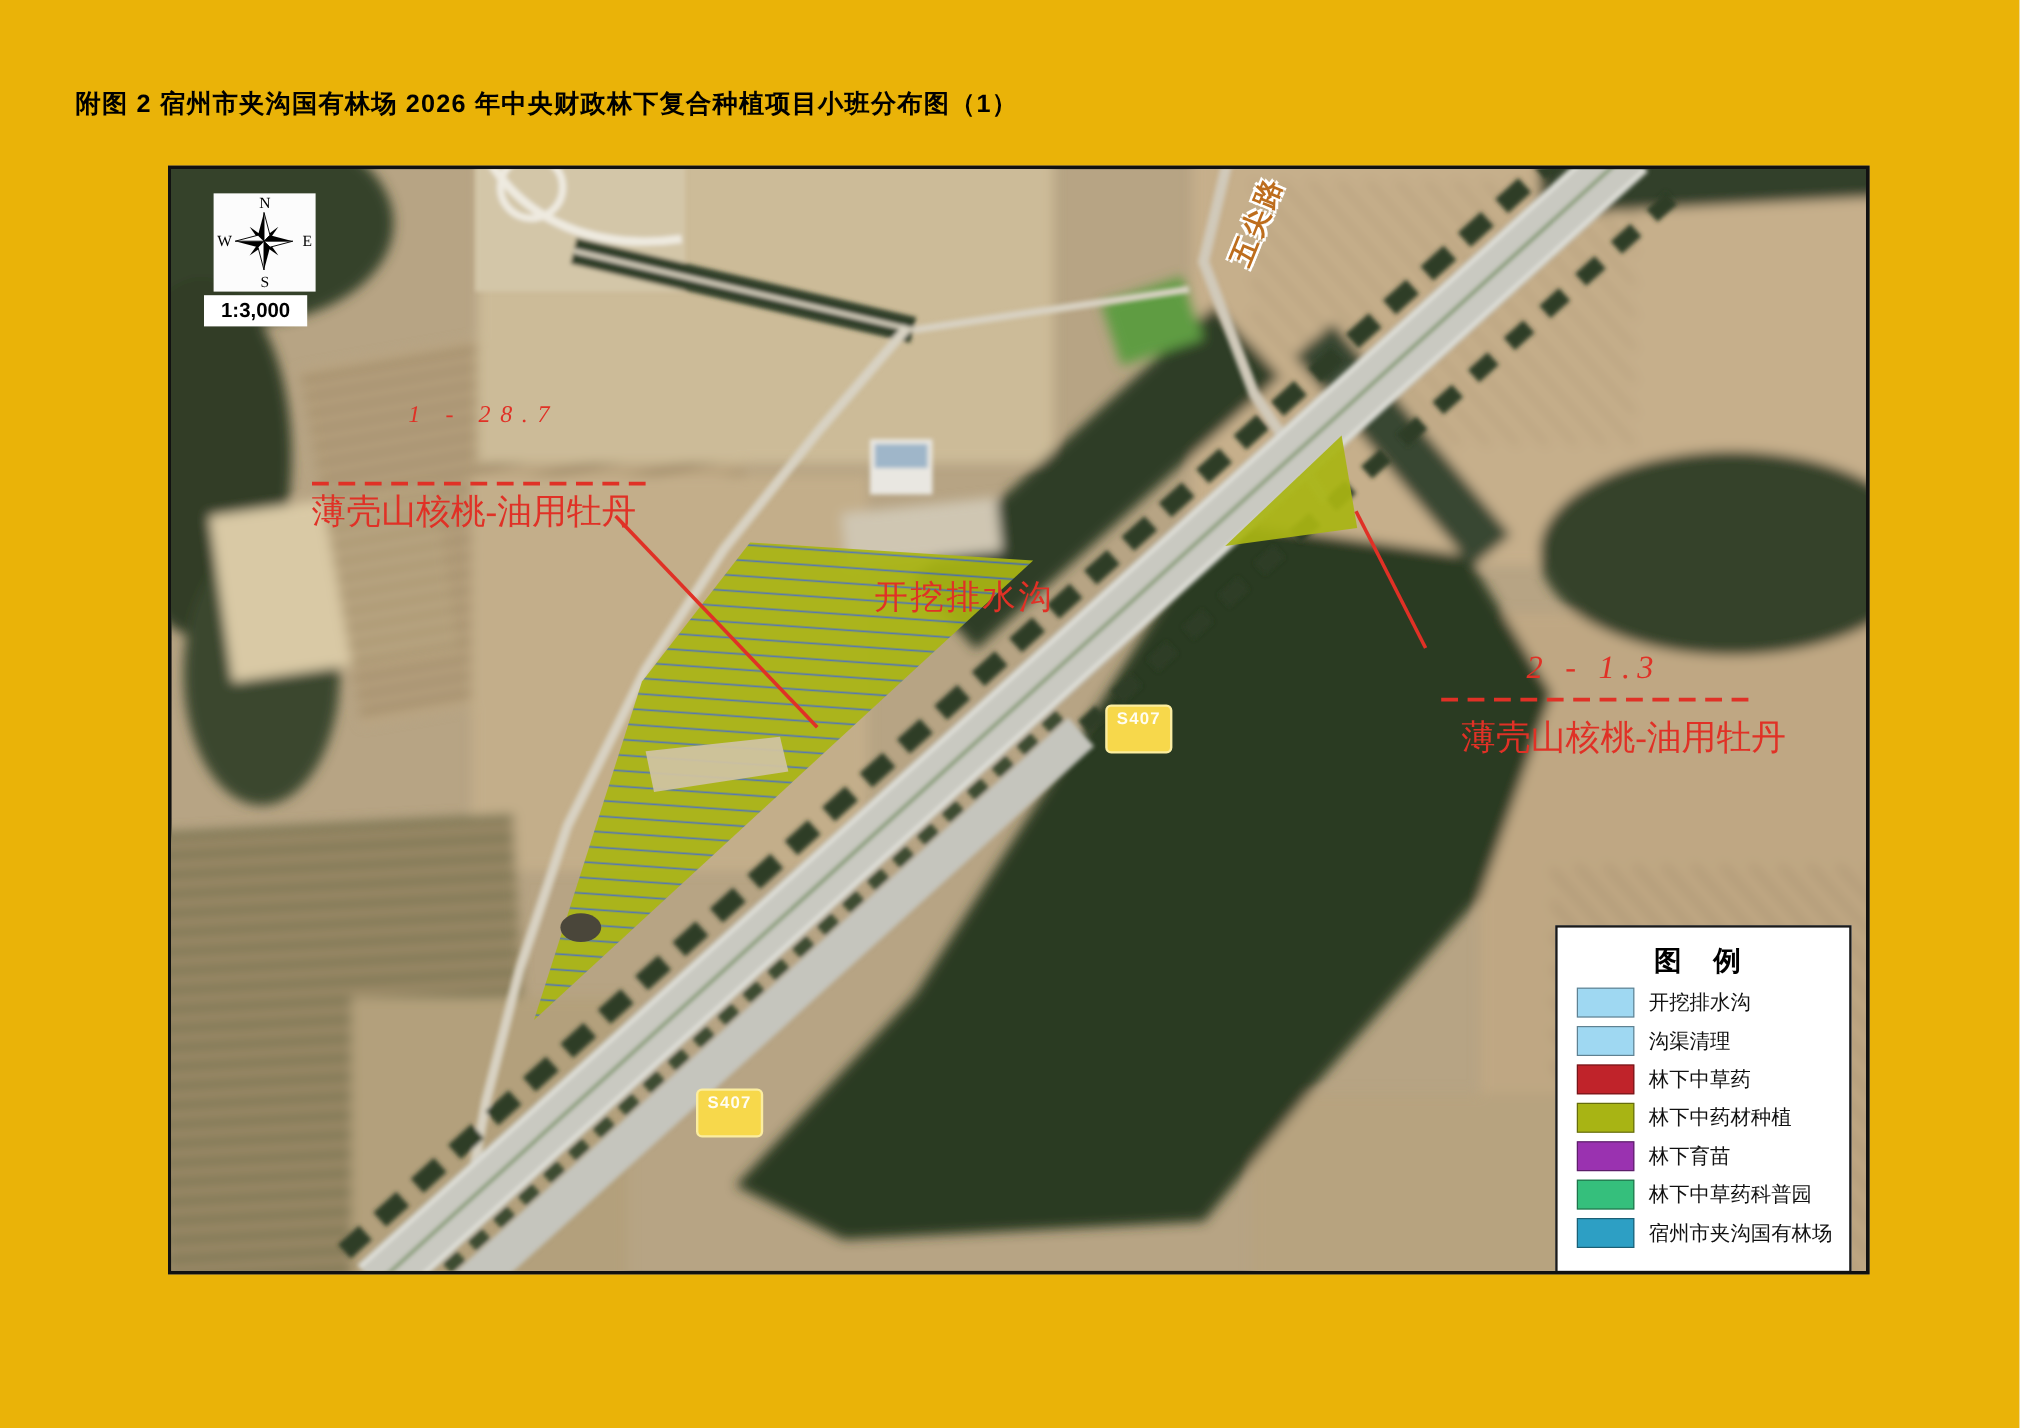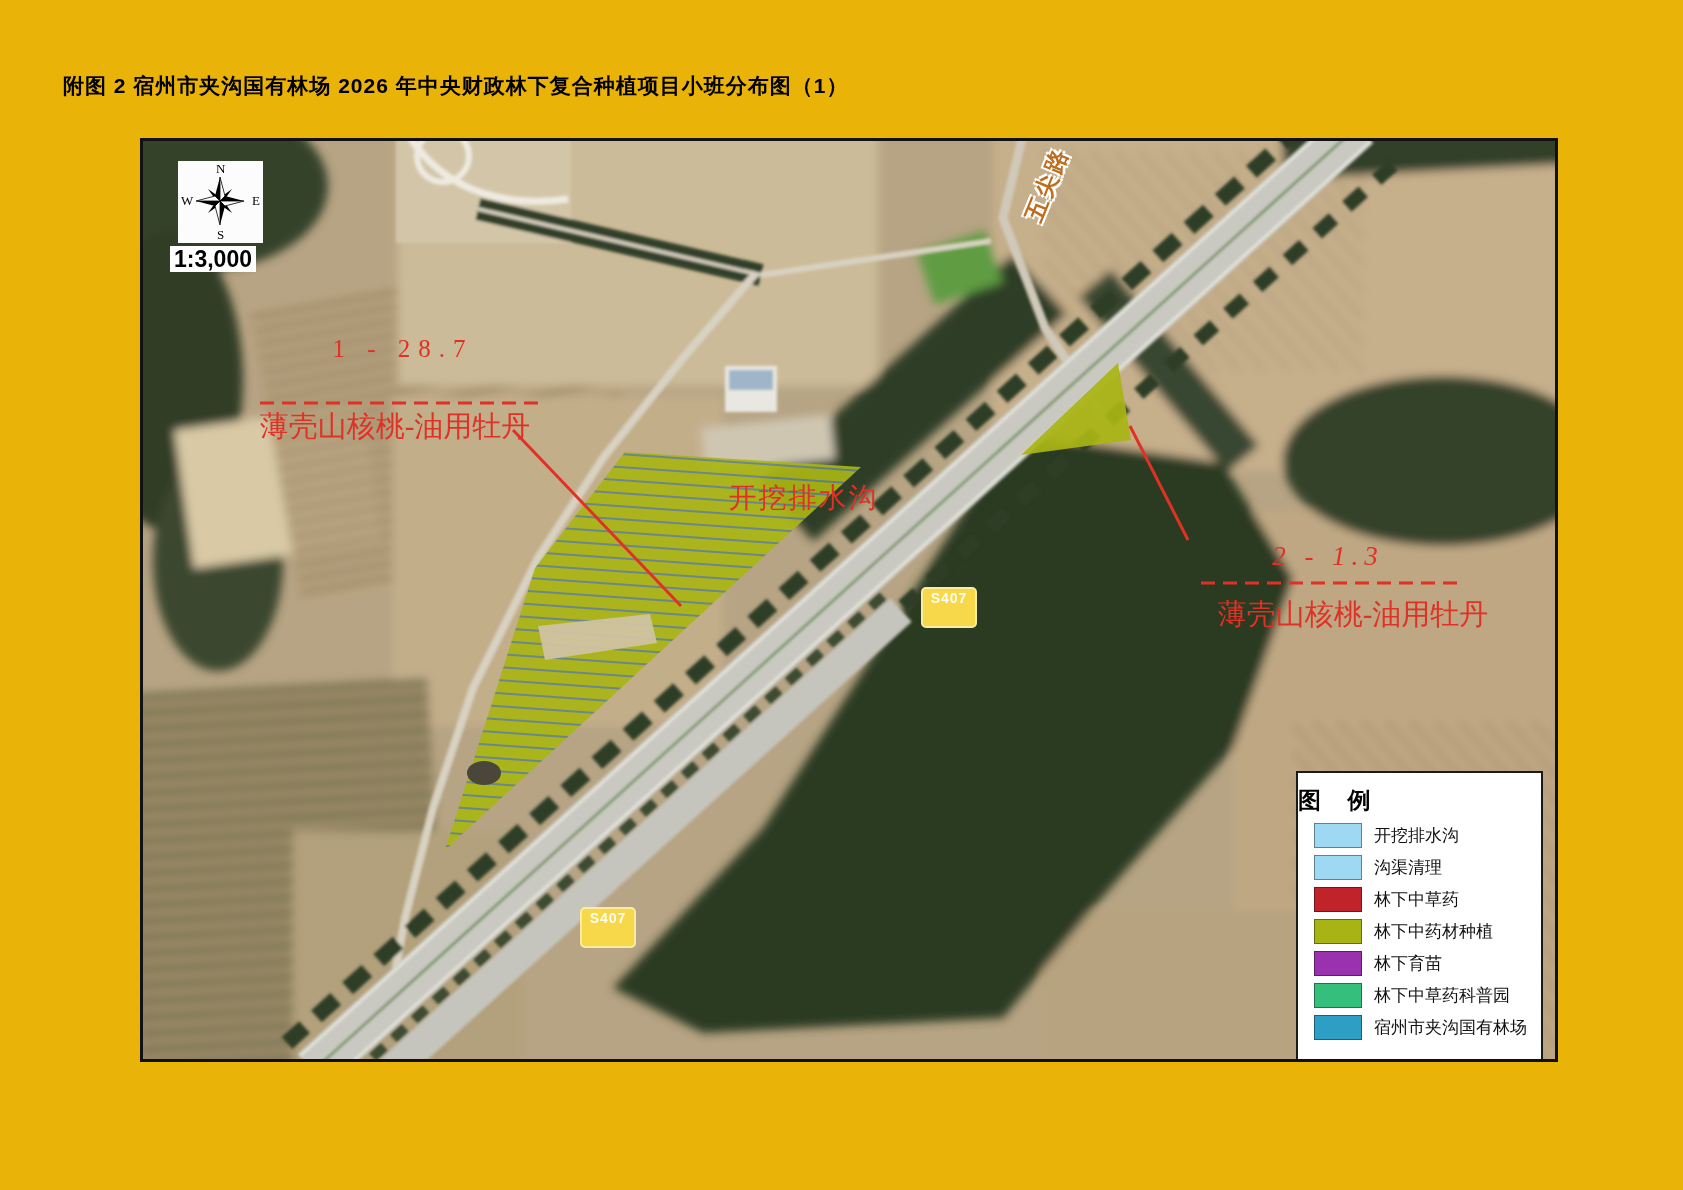--- a/index.html
+++ b/index.html
@@ -10,46 +10,46 @@
   .map{position:absolute;left:140px;top:138px;width:1418px;height:924px;border:3px solid #111;
        box-sizing:border-box;overflow:hidden;background:#b7a484;}
   .map svg.scene{position:absolute;left:0;top:0;}
 
   
   .compass{position:absolute;left:35px;top:20px;width:85px;height:82px;background:#fcfcfc;}
   .compass span{position:absolute;font-family:"Liberation Serif",serif;font-size:13px;color:#000;}
   .cN{top:0px;left:38px}.cS{bottom:0px;left:39px}.cW{top:32px;left:3px}.cE{top:32px;right:3px}
   .compass svg{position:absolute;left:16px;top:14px;}
   .scalebox{position:absolute;left:27px;top:105px;width:86px;height:26px;background:#fff;
-            color:#000;font-size:23px;font-weight:bold;text-align:center;line-height:26px;}
+            color:#000;font-size:17px;font-weight:bold;text-align:center;line-height:26px;}
 
   
   .lbl{position:absolute;color:#e03126;font-family:"Liberation Serif","DejaVu Serif",serif;
        text-align:center;white-space:nowrap;}
-  .code1{left:120px;top:194px;width:280px;font-size:25px;letter-spacing:8px;}
+  .code1{left:120px;top:194px;width:280px;font-size:20px;letter-spacing:8px;font-style:italic;}
   .species1{left:92px;top:266px;width:320px;font-size:29px;}
   .ditch{left:568px;top:338px;width:185px;font-size:28px;letter-spacing:2px;}
   .code2{left:1100px;top:400px;width:170px;font-size:27px;letter-spacing:6px;font-style:italic;}
   .species2{left:1048px;top:454px;width:324px;font-size:29px;}
 
   
   .roadlabel{position:absolute;left:856px;top:28px;width:96px;height:30px;line-height:30px;
              text-align:center;transform:rotate(-68deg);font-size:23px;font-weight:bold;color:#bd6d1d;
              letter-spacing:3px;
              text-shadow:-2px -2px 0 #fff,2px -2px 0 #fff,-2px 2px 0 #fff,2px 2px 0 #fff,0 0 3px #fff;}
   .badge{position:absolute;width:56px;height:41px;background:#f7d84b;border:2px solid #fbeda0;
          border-radius:5px;box-sizing:border-box;color:#fffdf0;font-size:14px;font-weight:bold;
          text-align:center;line-height:19px;letter-spacing:1px;}
   .b1{left:778px;top:446px;}
   .b2{left:437px;top:766px;}
 
   
   .legend{position:absolute;left:1153px;top:630px;width:247px;height:290px;background:#fff;
           border:2px solid #1a1a1a;box-sizing:border-box;}
-  .legend-title{margin-top:12px;text-align:left;font-size:23px;font-weight:bold;color:#000;
+  .legend-title{margin-top:12px;text-align:center;font-size:23px;font-weight:bold;color:#000;
                 letter-spacing:10px;}
   .legend-row{display:flex;align-items:center;height:25px;margin:7px 0 0 16px;}
   .sw{display:inline-block;width:48px;height:25px;border:1px solid rgba(0,0,0,.4);box-sizing:border-box;}
   .legend-label{font-size:17px;color:#111;margin-left:12px;white-space:nowrap;}
 
   .pageno{position:absolute;left:0;top:1076px;width:100%;text-align:center;font-size:17px;color:#000;}
 </style>
 </head>
 <body>
 

